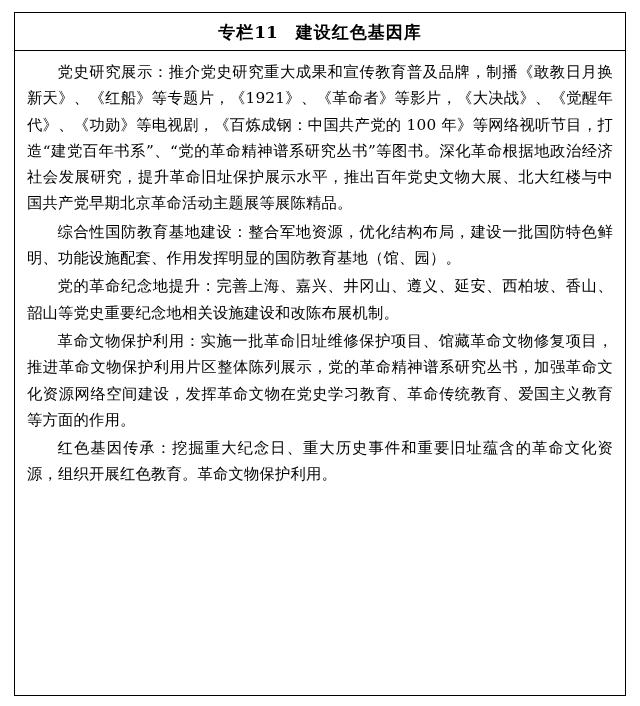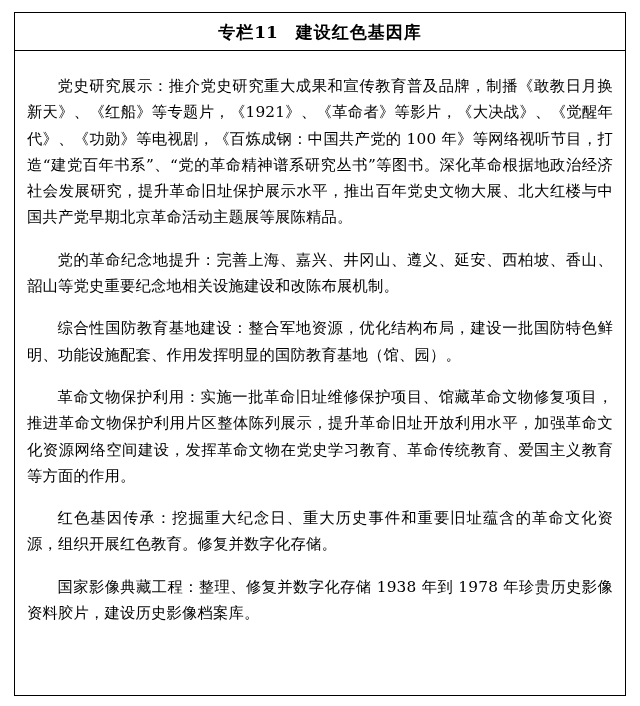--- a/index.html
+++ b/index.html
@@ -45,21 +45,21 @@
   }
   .rule {
     border-top: 1px solid #000;
     margin: 0;
     width: 100%;
   }
   .body {
     padding: 6px 12px 0 12px;
   }
   p.para {
-    margin: 16px 0 1px 0;
+    margin: 2px 0 1px 0;
     font-size: 15.3px;
     line-height: 1.72;
     text-align: justify;
     text-justify: inter-ideograph;
     text-indent: 2em;
     font-family: "DejaVu Serif", "Liberation Serif", serif;
     letter-spacing: 0.2px;
   }
 </style>
 </head>
@@ -69,21 +69,20 @@
   <div class="box">
 
     <div class="title">
       <span>专栏</span><span class="num">11</span><span class="gap"></span><span>建设红色基因库</span>
     </div>
 
     <div class="rule"></div>
 
     <div class="body">
       <p class="para">党史研究展示：推介党史研究重大成果和宣传教育普及品牌，制播《敢教日月换新天》、《红船》等专题片，《1921》、《革命者》等影片，《大决战》、《觉醒年代》、《功勋》等电视剧，《百炼成钢：中国共产党的 100 年》等网络视听节目，打造“建党百年书系”、“党的革命精神谱系研究丛书”等图书。深化革命根据地政治经济社会发展研究，提升革命旧址保护展示水平，推出百年党史文物大展、北大红楼与中国共产党早期北京革命活动主题展等展陈精品。</p>
+      <p class="para">综合性国防教育基地建设：整合军地资源，优化结构布局，建设一批国防特色鲜明、功能设施配套、作用发挥明显的国防教育基地（馆、园）。</p>
       <p class="para">党的革命纪念地提升：完善上海、嘉兴、井冈山、遵义、延安、西柏坡、香山、韶山等党史重要纪念地相关设施建设和改陈布展机制。</p>
-      <p class="para">综合性国防教育基地建设：整合军地资源，优化结构布局，建设一批国防特色鲜明、功能设施配套、作用发挥明显的国防教育基地（馆、园）。</p>
-      <p class="para">革命文物保护利用：实施一批革命旧址维修保护项目、馆藏革命文物修复项目，推进革命文物保护利用片区整体陈列展示，提升革命旧址开放利用水平，加强革命文化资源网络空间建设，发挥革命文物在党史学习教育、革命传统教育、爱国主义教育等方面的作用。</p>
-      <p class="para">红色基因传承：挖掘重大纪念日、重大历史事件和重要旧址蕴含的革命文化资源，组织开展红色教育。修复并数字化存储。</p>
-      <p class="para">国家影像典藏工程：整理、修复并数字化存储 1938 年到 1978 年珍贵历史影像资料胶片，建设历史影像档案库。</p>
+      <p class="para">革命文物保护利用：实施一批革命旧址维修保护项目、馆藏革命文物修复项目，推进革命文物保护利用片区整体陈列展示，党的革命精神谱系研究丛书，加强革命文化资源网络空间建设，发挥革命文物在党史学习教育、革命传统教育、爱国主义教育等方面的作用。</p>
+      <p class="para">红色基因传承：挖掘重大纪念日、重大历史事件和重要旧址蕴含的革命文化资源，组织开展红色教育。革命文物保护利用。</p>
     </div>
 
   </div>
 </div>
 
 </body></html>

